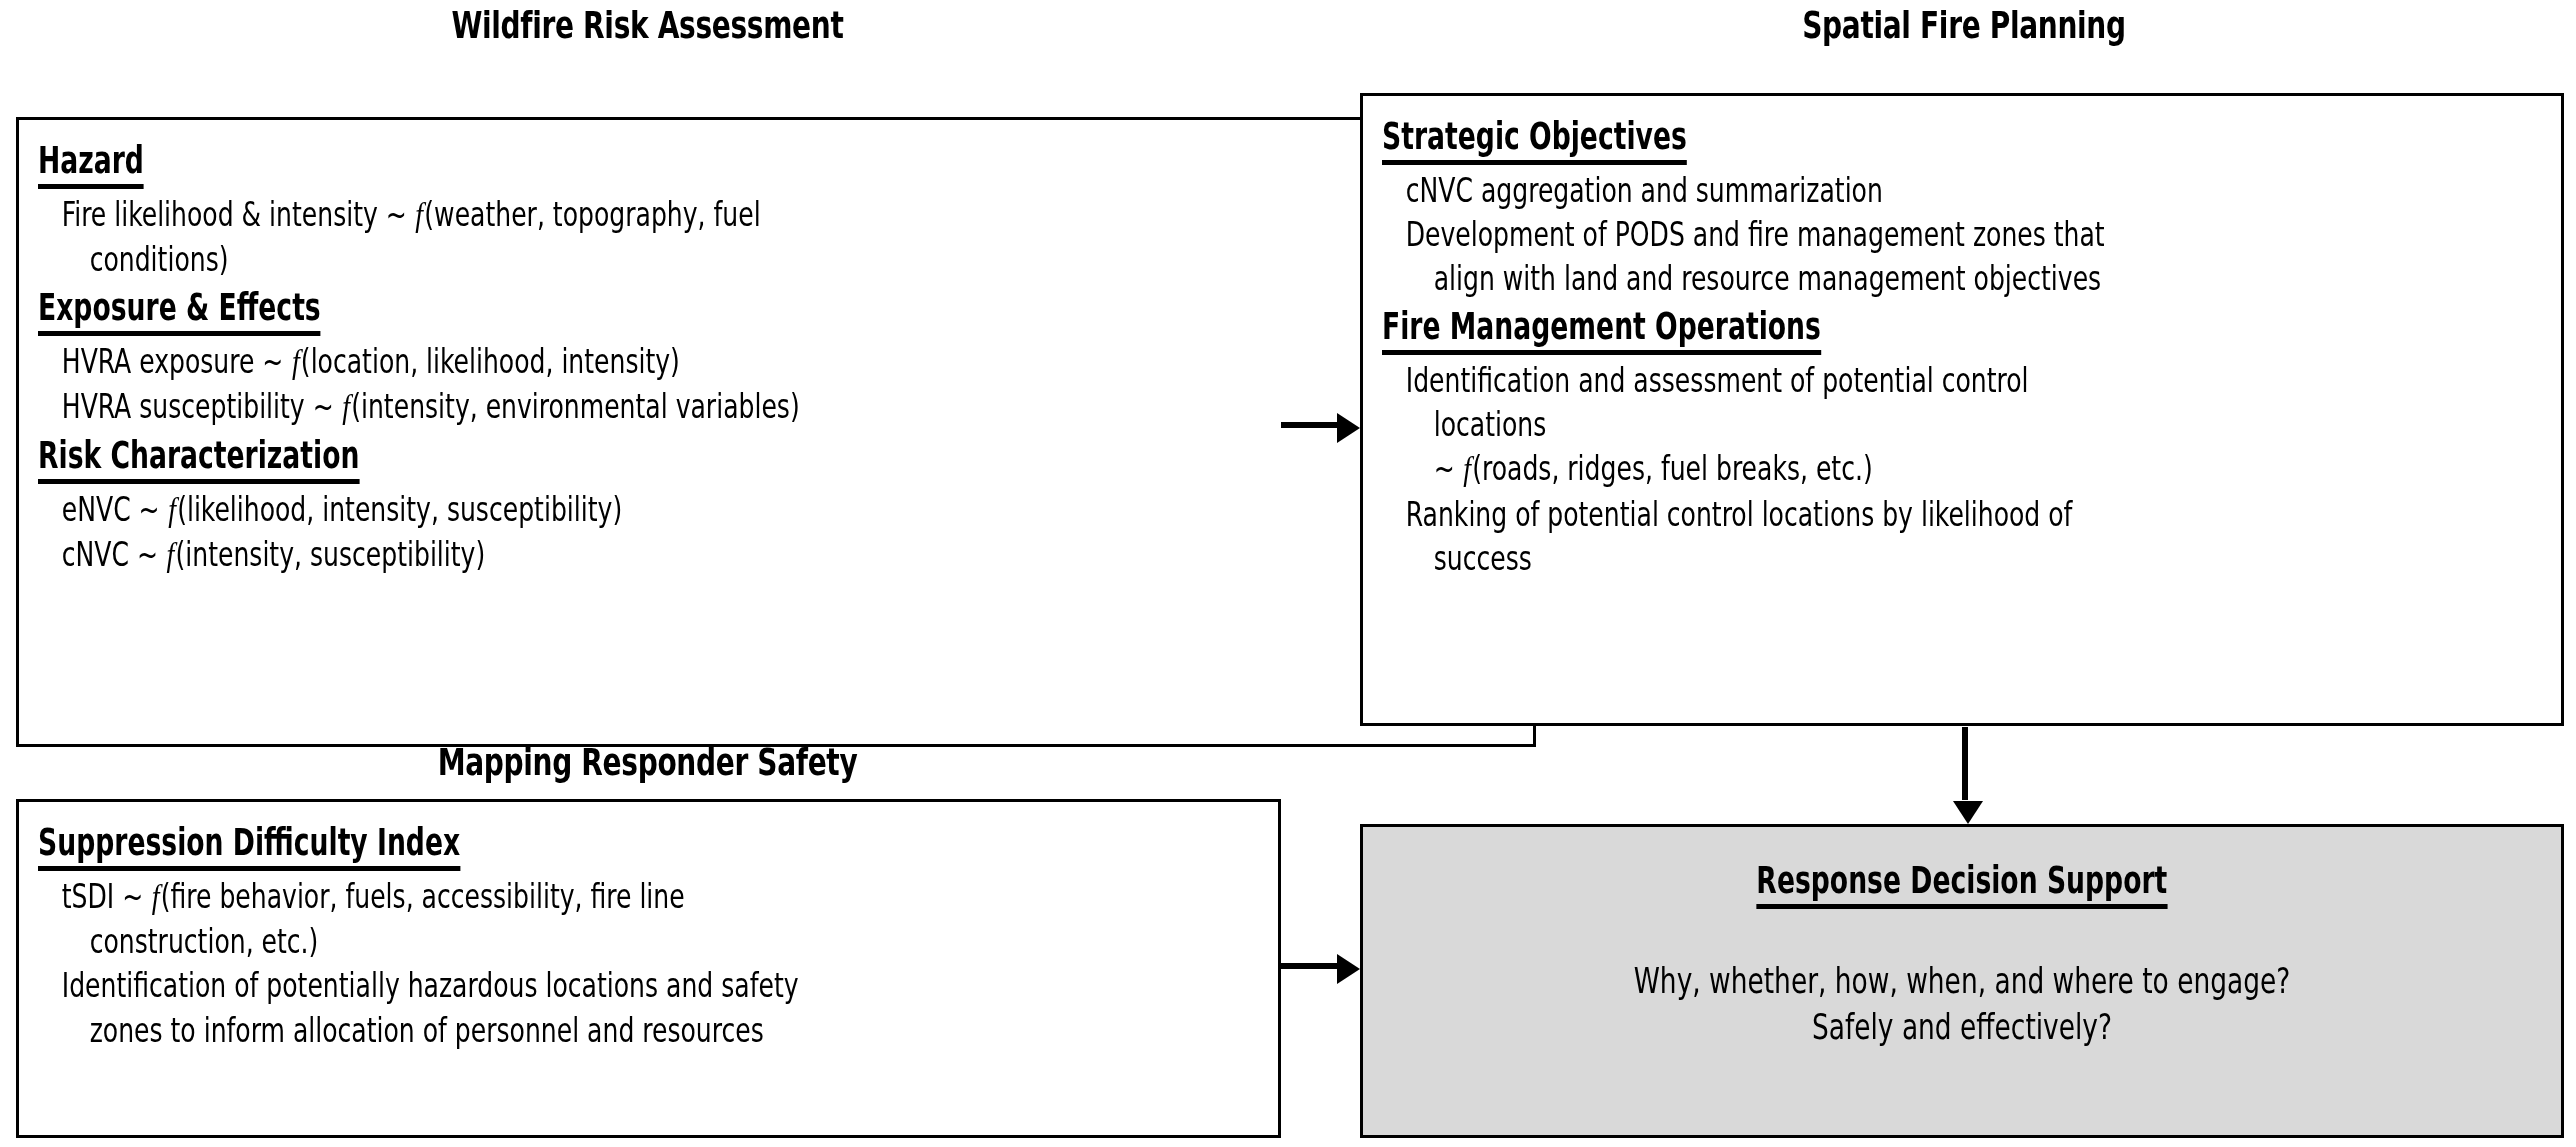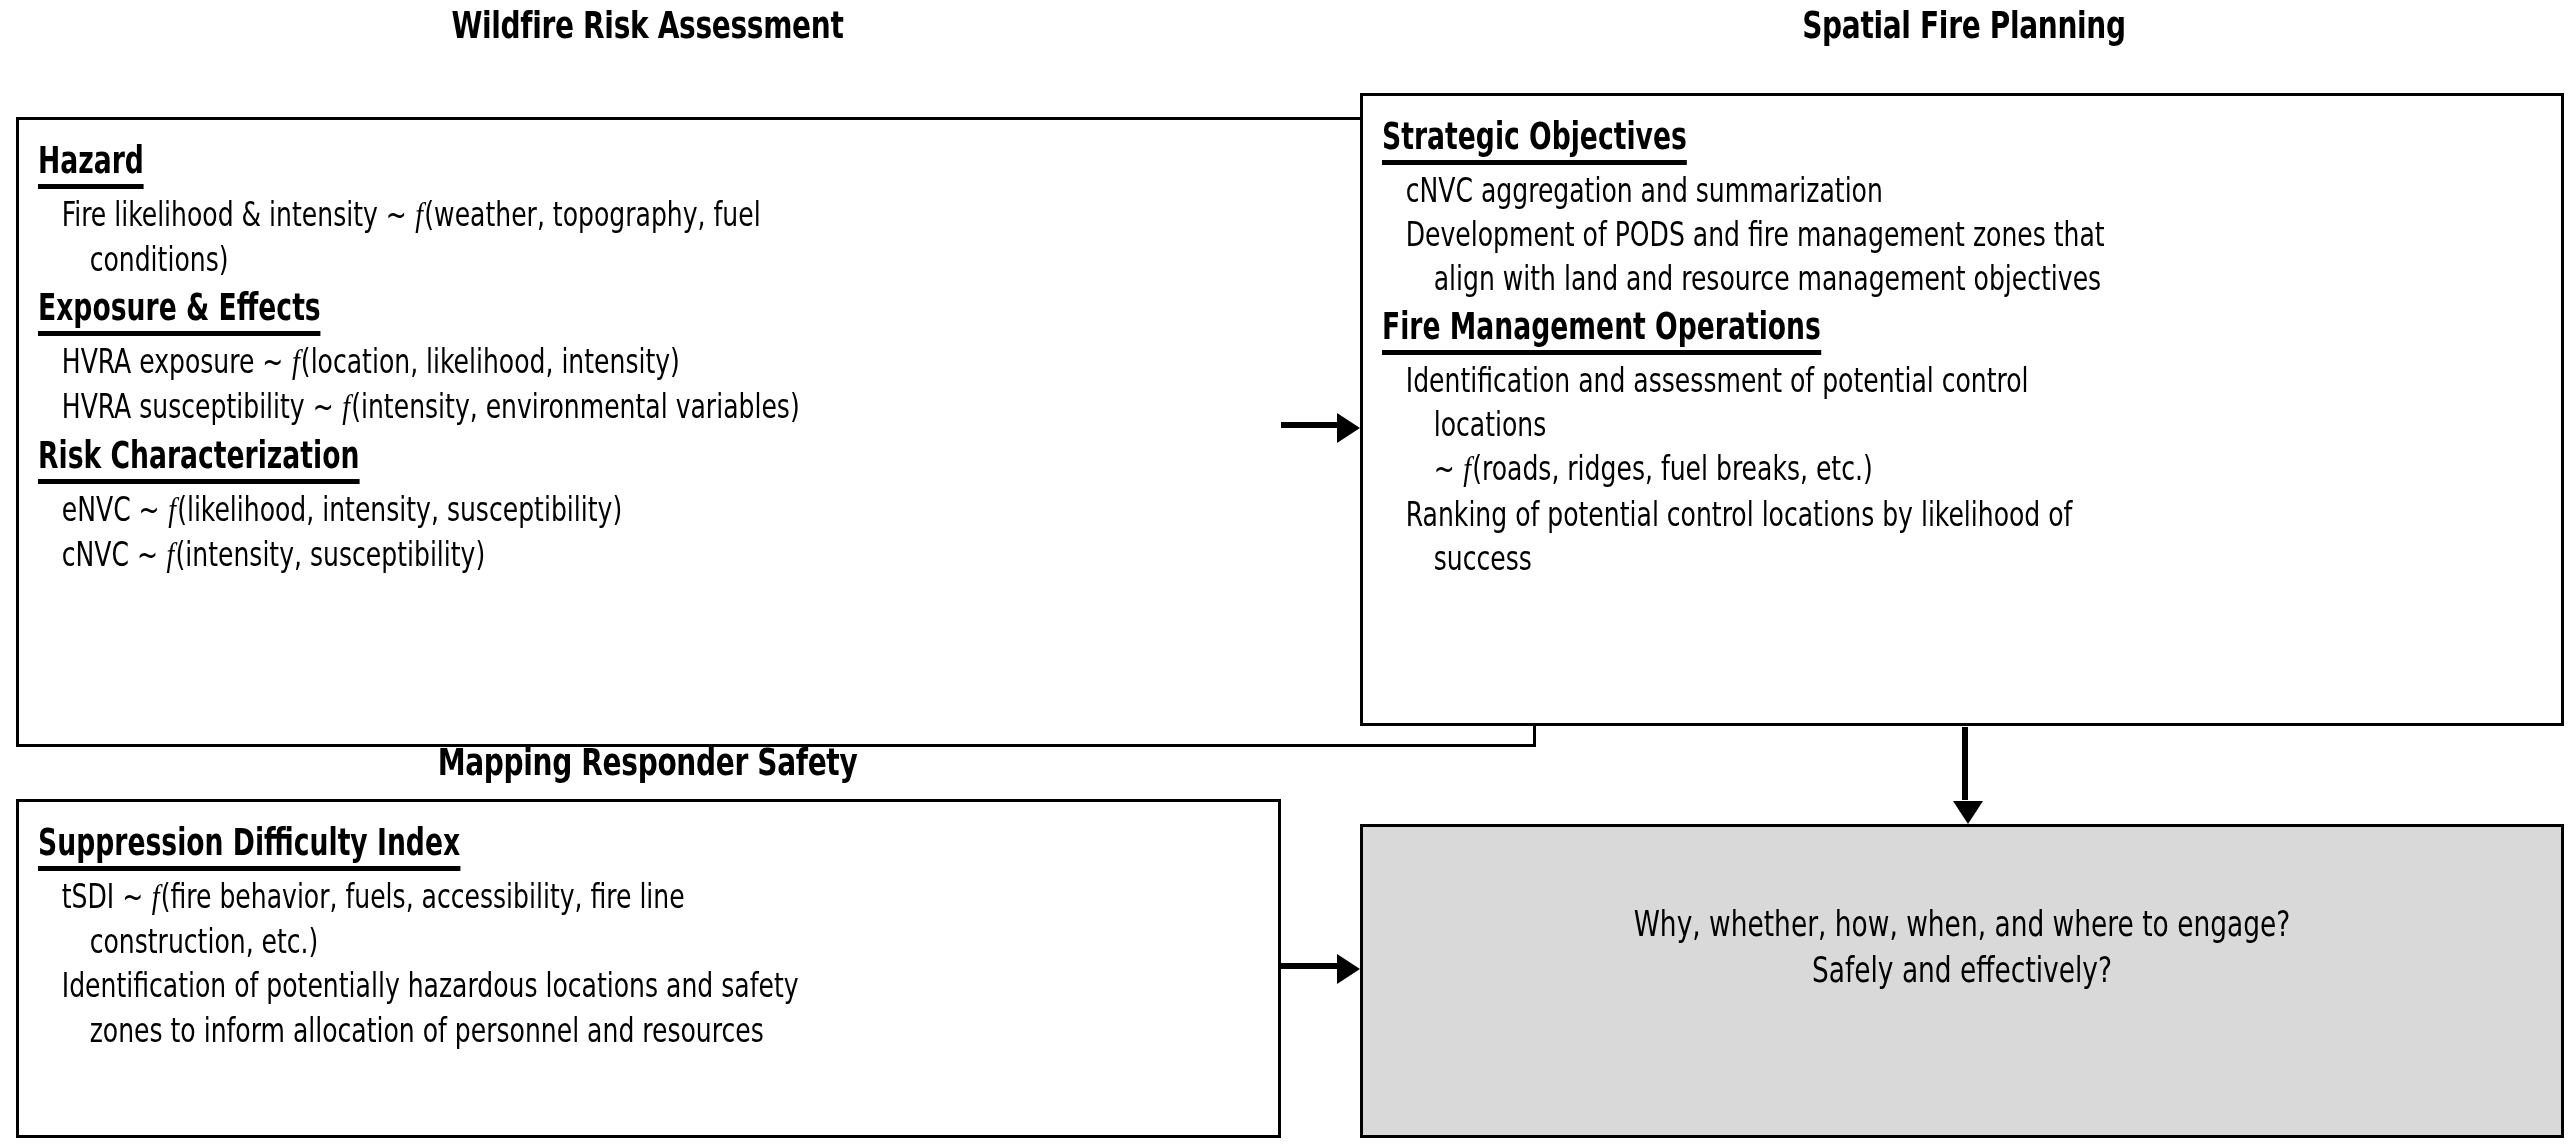--- a/index.html
+++ b/index.html
@@ -229,20 +229,23 @@
     <div class="body-line hang">
       <span>success</span>
     </div>
 
   </div>
 </div>
 
 <div class="panel shaded" style="left:1360px; top:824px; width:1204px; height:314px;">
   <div class="panel-inner" style="padding-top:32px;">
 
+    <div class="sec-head-center-wrap">
+      <span class="sec-head-center-inner">Response Decision Support</span>
+    </div>
 
     <div class="spacer-lg"></div>
 
     <div class="center-line">Why, whether, how, when, and where to engage?</div>
     <div class="center-line">Safely and effectively?</div>
 
   </div>
 </div>
 
 <div class="arrow-h" style="left:1281px; top:422px; width:57px;"></div>

